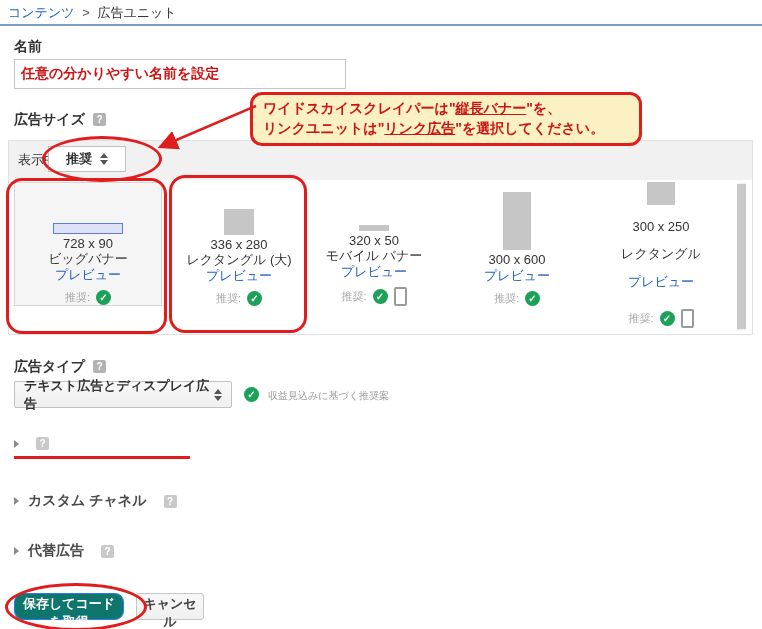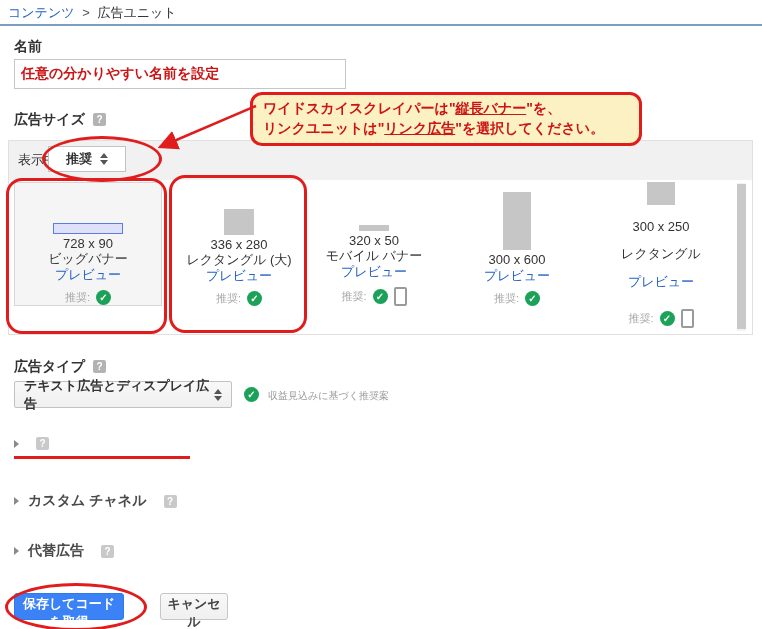--- a/index.html
+++ b/index.html
@@ -62,23 +62,23 @@
   .type-select b{font-size:13px;color:#333;}
   .type-note-check{left:244px;top:387px;}
   .type-note{left:268px;top:389px;font-size:10px;color:#9a9a9a;}
 
   
   .collapsible{display:flex;align-items:center;gap:9px;cursor:pointer;}
   .tri{width:0;height:0;border-top:4px solid transparent;border-bottom:4px solid transparent;border-left:5px solid #8a8a8a;}
   .collapsible .lbl{font-weight:bold;font-size:14px;color:#4a4a4a;}
 
   
-  .btn-save{left:14px;top:593px;width:110px;height:27px;background:#3b82f6;border:1px solid #3079ed;border-radius:3px;
+  .btn-save{left:14px;top:593px;width:110px;height:27px;background:#0f766e;border:1px solid #3079ed;border-radius:9px;
       color:#fff;font-weight:bold;font-size:13px;font-family:"Liberation Sans",sans-serif;cursor:pointer;}
-  .btn-cancel{left:160px;top:593px;width:68px;height:27px;background:linear-gradient(#f8f8f8,#f0f0f0);
+  .btn-cancel{left:136px;top:593px;width:68px;height:27px;background:linear-gradient(#f8f8f8,#f0f0f0);
       border:1px solid #c6c6c6;border-radius:3px;color:#444;font-weight:bold;font-size:13px;
       font-family:"Liberation Sans",sans-serif;cursor:pointer;}
 
   
   .ann{border:3px solid #e11c1c;pointer-events:none;}
   .ann-oval-filter{left:42px;top:136px;width:114px;height:40px;border-radius:50%;}
   .ann-rect1{left:6px;top:178px;width:155px;height:150px;border-radius:16px;}
   .ann-rect2{left:169px;top:175px;width:132px;height:152px;border-radius:16px;}
   .ann-underline{left:14px;top:456px;width:176px;height:3px;background:#e11c1c;}
   .ann-oval-save{left:5px;top:583px;width:136px;height:42px;border-radius:50%;}

